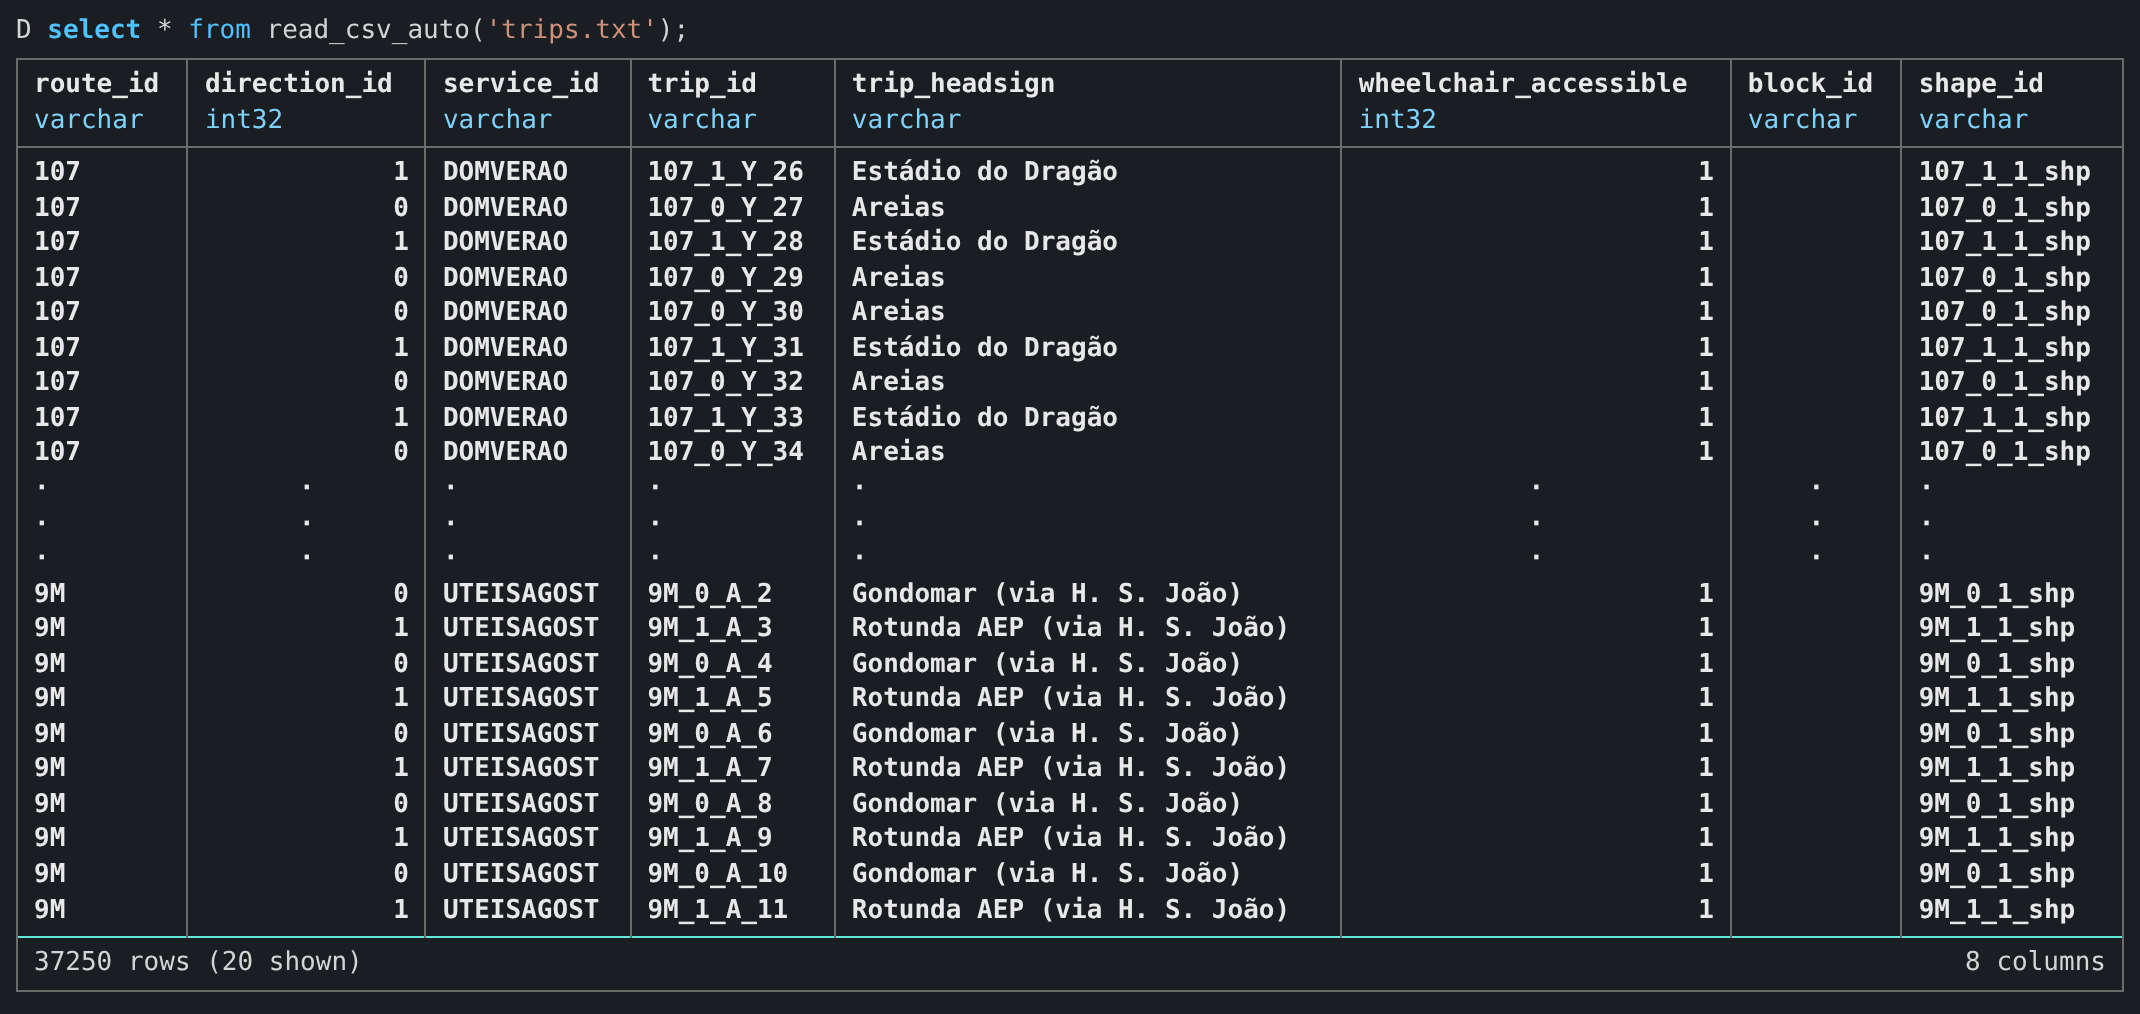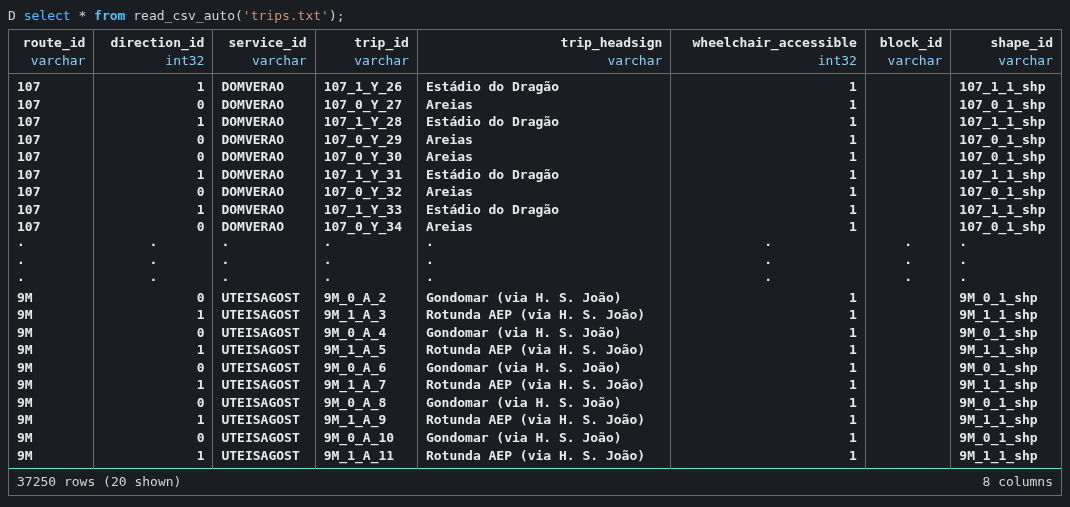--- a/index.html
+++ b/index.html
@@ -17,25 +17,25 @@
   }
   .prompt-line {
     margin-bottom: 6px;
     white-space: pre;
   }
   .prompt-d {
     color: #d4d4d4;
   }
   .kw-select {
     color: #4fc1ff;
-    font-weight: normal;
+    font-weight: bold;
   }
   .kw-from {
     color: #4fc1ff;
-    font-weight: bold;
+    font-weight: normal;
   }
   .func {
     color: #d4d4d4;
   }
   .string {
     color: #ce9178;
     text-align: right;
   }
   .punct {
     color: #d4d4d4;
@@ -60,21 +60,21 @@
     border-bottom: 1px solid #6b6b6b;
   }
   tbody {
     border-bottom: 1px solid #5eead4;
   }
   tfoot tr {
     border-bottom: 1px solid #6b6b6b;
   }
   th {
     font-weight: normal;
-    text-align: right;
+    text-align: left;
     padding-top: 4px;
     padding-bottom: 4px;
   }
   .col-name {
     font-weight: bold;
     color: #e8e8e8;
   }
   .col-type {
     color: #7dd3fc;
   }

